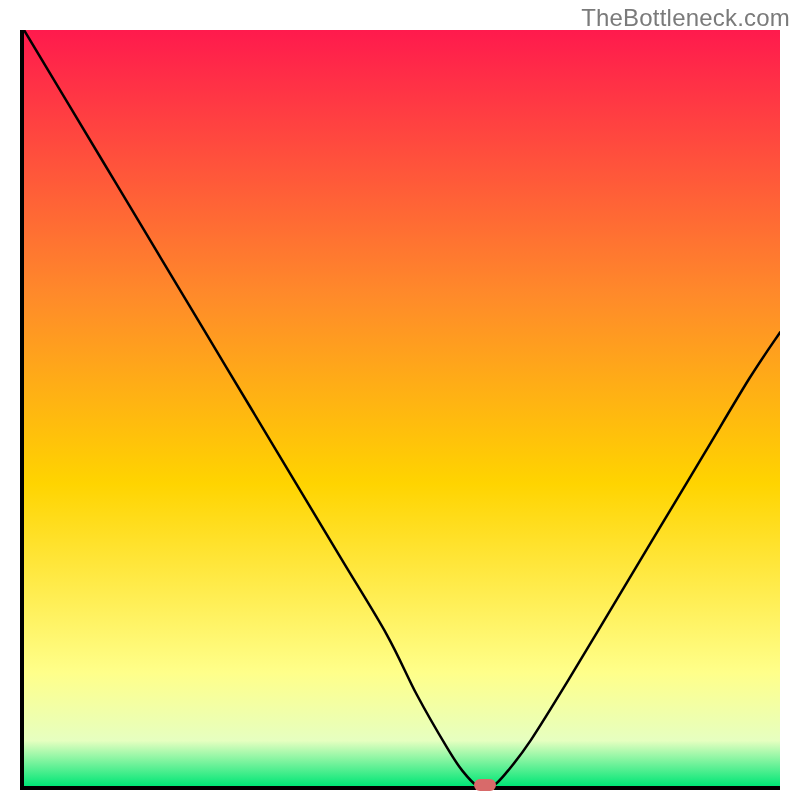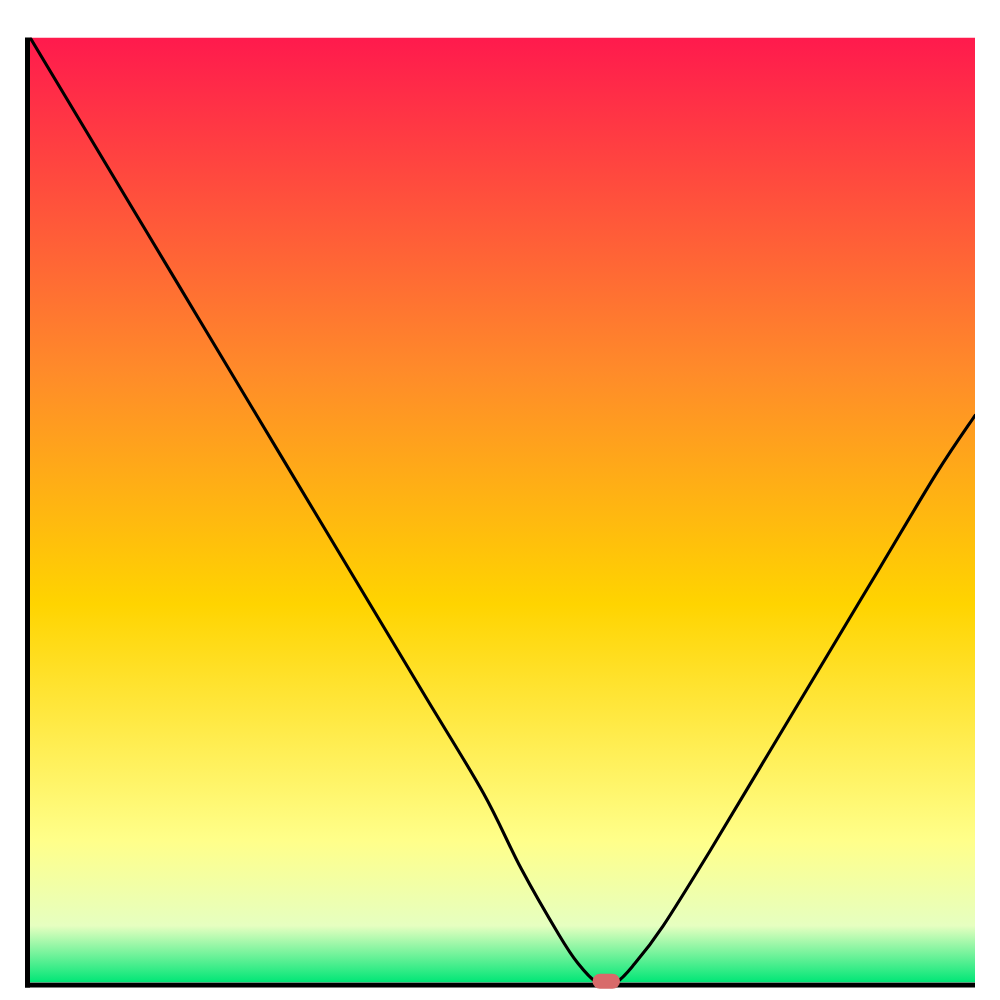--- a/index.html
+++ b/index.html
@@ -53,20 +53,21 @@
     background: #d86a6a;
     border-radius: 6px;
     z-index: 5;
   }
 </style>
 </head>
 <body>
 
 <div class="chart-container">
 
+  <div class="watermark">TheBottleneck.com</div>
 
   <div class="plot-outer"></div>
 
   <svg class="plot" viewBox="0 0 756 756" preserveAspectRatio="none">
     <defs>
       <linearGradient id="bg-grad" x1="0" y1="0" x2="0" y2="1">
         <stop id="g-stop-0" offset="0%" stop-color="#ff1a4d"></stop>
         <stop offset="35%" stop-color="#ff8a2a"></stop>
         <stop id="g-stop-1" offset="60%" stop-color="#ffd400"></stop>
         <stop id="g-stop-2" offset="85%" stop-color="#ffff8a"></stop>

